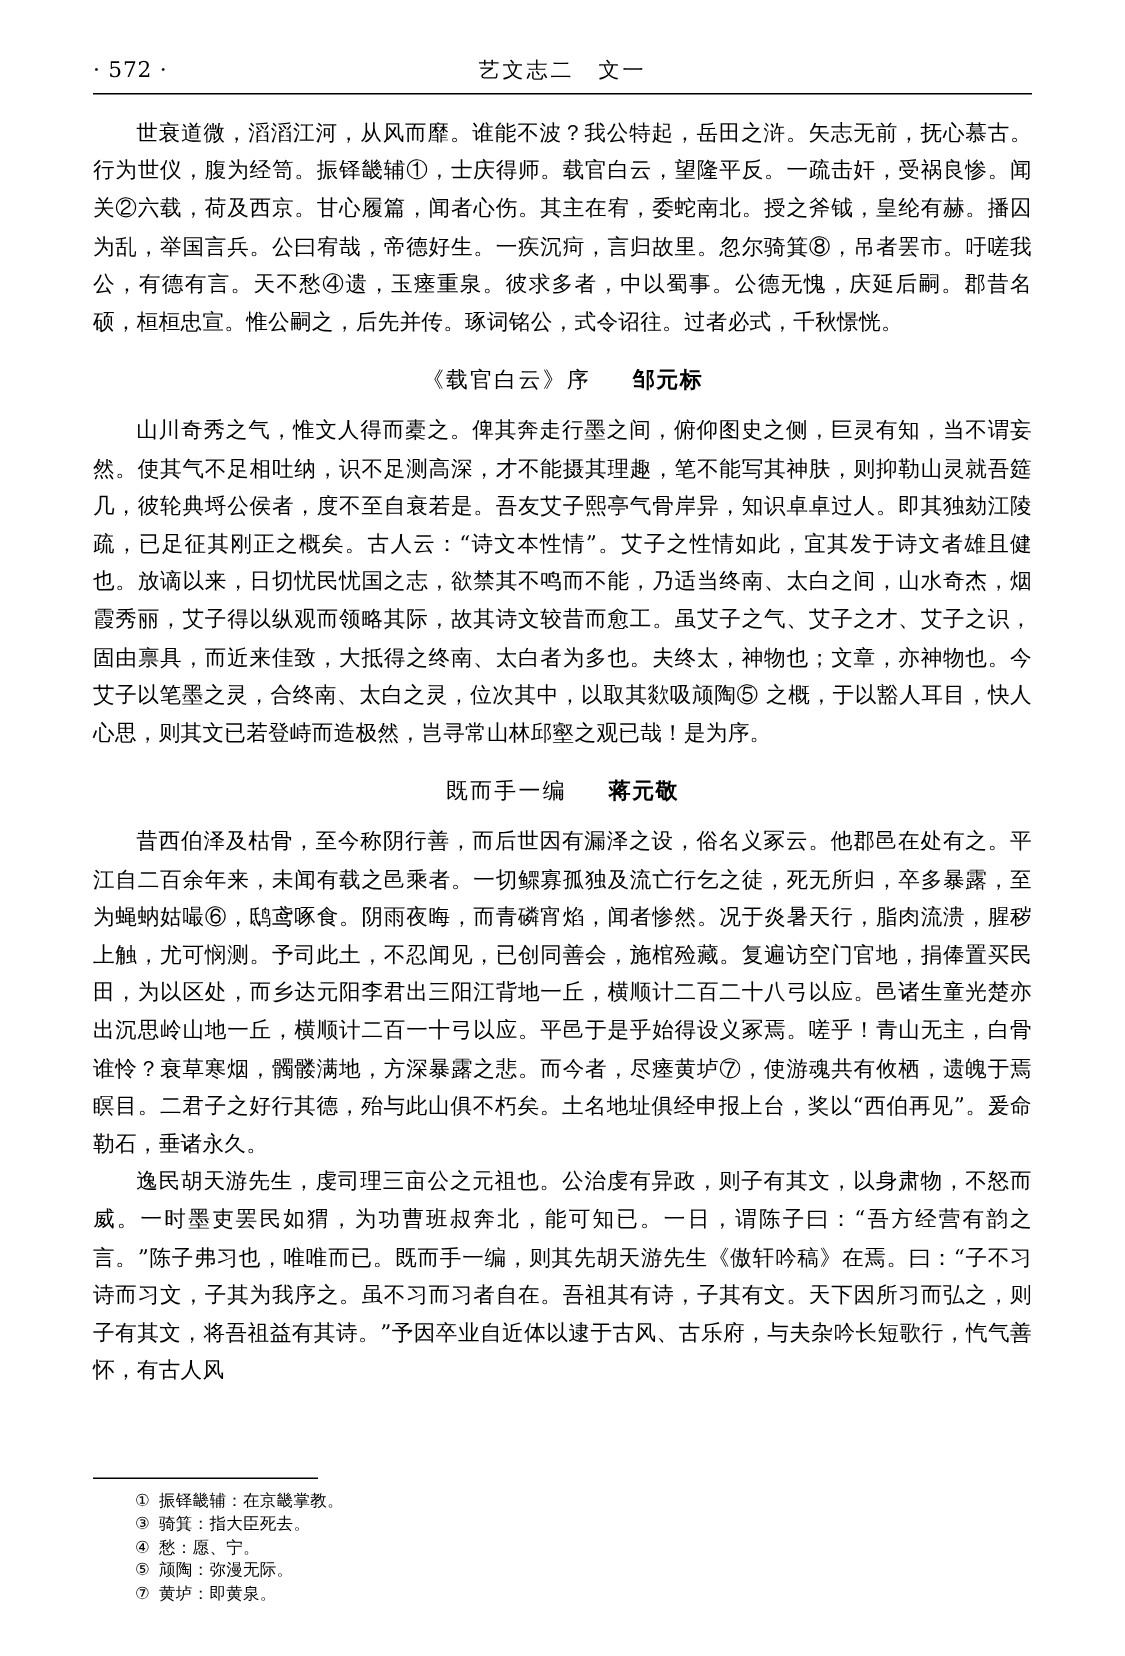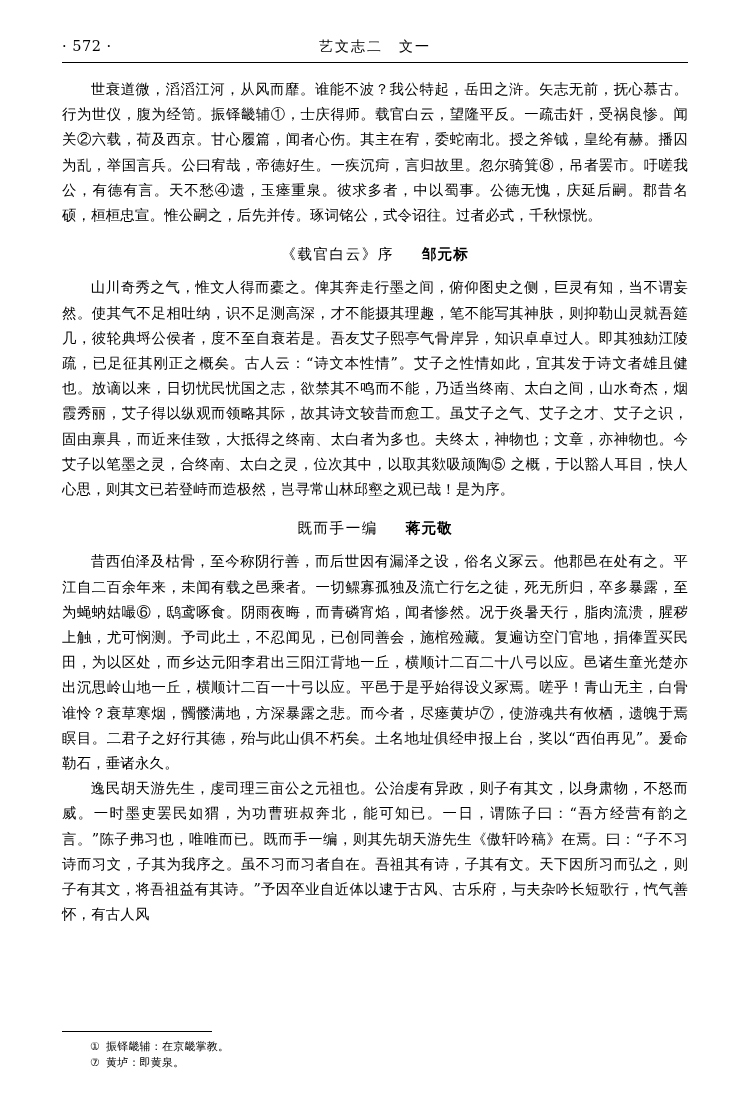--- a/index.html
+++ b/index.html
@@ -129,17 +129,20 @@
     <p class="para">昔西伯泽及枯骨，至今称阴行善，而后世因有漏泽之设，俗名义冢云。他郡邑在处有之。平江自二百余年来，未闻有载之邑乘者。一切鳏寡孤独及流亡行乞之徒，死无所归，卒多暴露，至为蝇蚋姑嘬⑥，鸱鸢啄食。阴雨夜晦，而青磷宵焰，闻者惨然。况于炎暑天行，脂肉流溃，腥秽上触，尤可悯测。予司此土，不忍闻见，已创同善会，施棺殓藏。复遍访空门官地，捐俸置买民田，为以区处，而乡达元阳李君出三阳江背地一丘，横顺计二百二十八弓以应。邑诸生童光楚亦出沉思岭山地一丘，横顺计二百一十弓以应。平邑于是乎始得设义冢焉。嗟乎！青山无主，白骨谁怜？衰草寒烟，髑髅满地，方深暴露之悲。而今者，尽瘗黄垆⑦，使游魂共有攸栖，遗魄于焉瞑目。二君子之好行其德，殆与此山俱不朽矣。土名地址俱经申报上台，奖以“西伯再见”。爰命勒石，垂诸永久。</p>
 
     <p class="para">逸民胡天游先生，虔司理三亩公之元祖也。公治虔有异政，则子有其文，以身肃物，不怒而威。一时墨吏罢民如猬，为功曹班叔奔北，能可知已。一日，谓陈子曰：“吾方经营有韵之言。”陈子弗习也，唯唯而已。既而手一编，则其先胡天游先生《傲轩吟稿》在焉。曰：“子不习诗而习文，子其为我序之。虽不习而习者自在。吾祖其有诗，子其有文。天下因所习而弘之，则子有其文，将吾祖益有其诗。”予因卒业自近体以逮于古风、古乐府，与夫杂吟长短歌行，忾气善怀，有古人风</p>
 
   </div>
 
   <div class="footnotes">
     <div class="fn-rule"></div>
     <div class="fn-list">
       <div class="fn-item"><span class="fn-mark">①</span><span>振铎畿辅：在京畿掌教。</span></div>
+      <div class="fn-item"><span class="fn-mark">③</span><span>骑箕：指大臣死去。</span></div>
+      <div class="fn-item"><span class="fn-mark">④</span><span>愁：愿、宁。</span></div>
+      <div class="fn-item"><span class="fn-mark">⑤</span><span>颃陶：弥漫无际。</span></div>
       <div class="fn-item"><span class="fn-mark">⑦</span><span>黄垆：即黄泉。</span></div>
     </div>
   </div>
 
 </div>
 
 </body></html>

